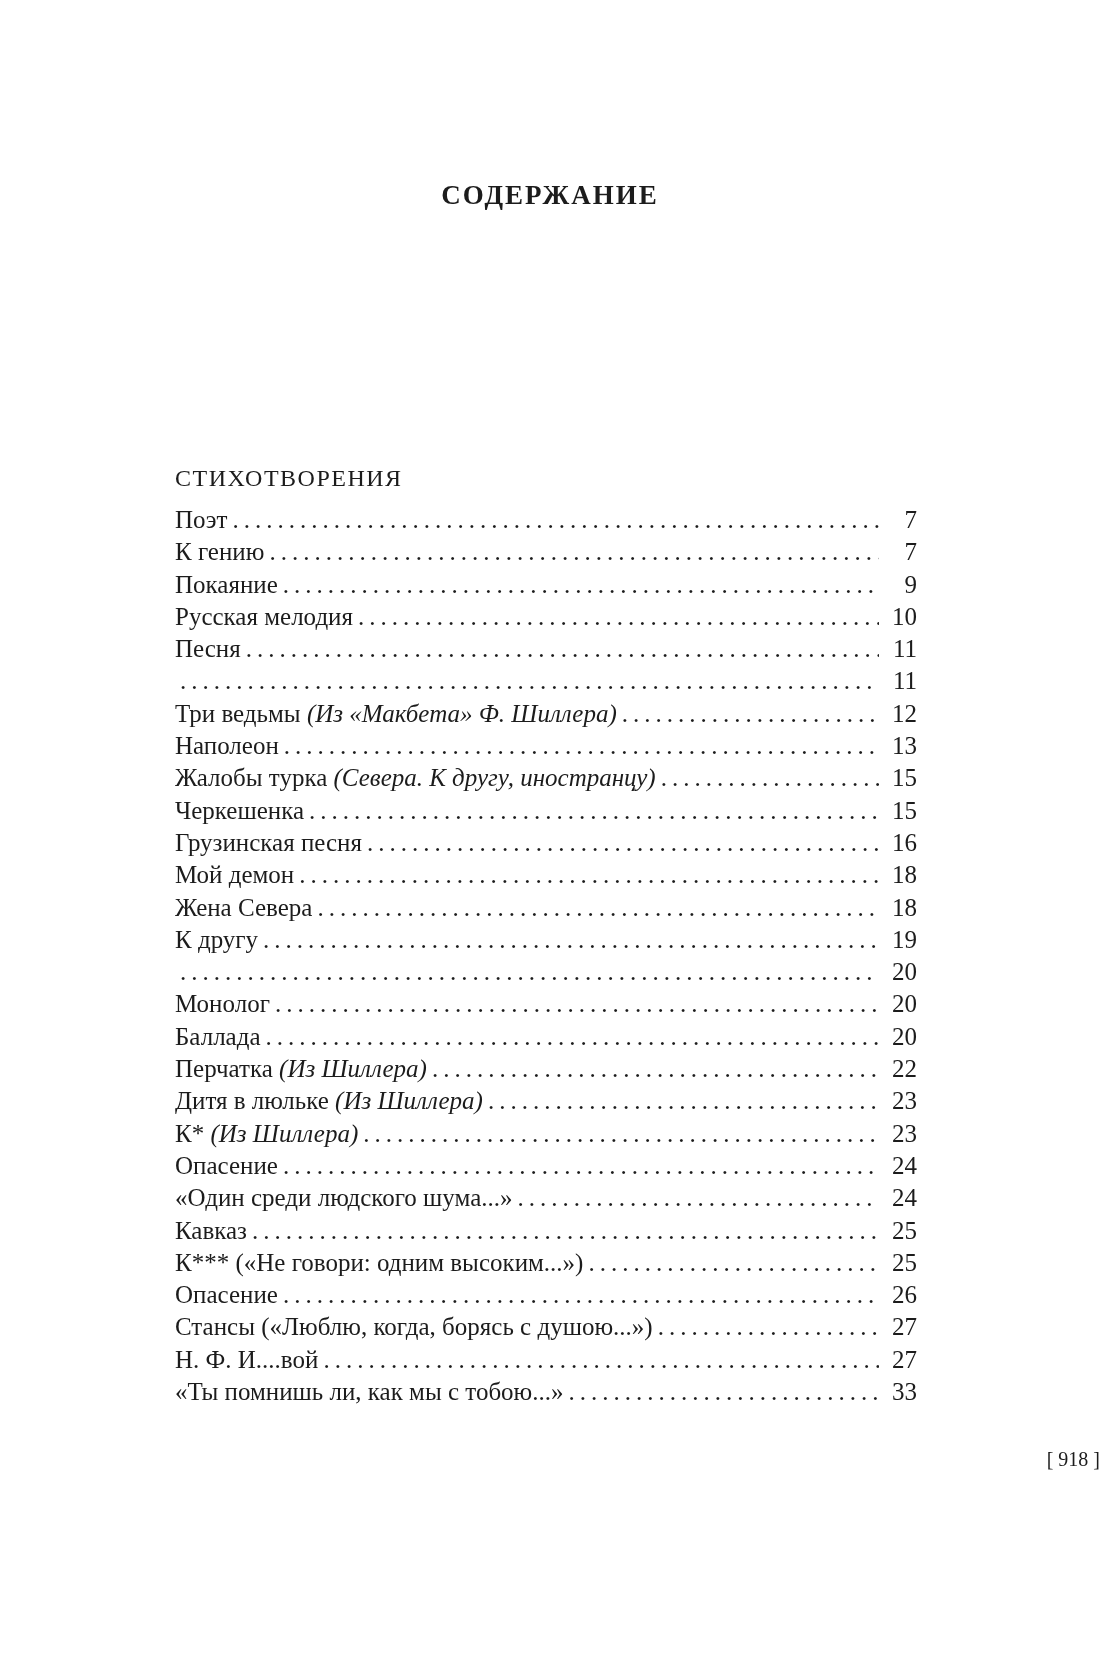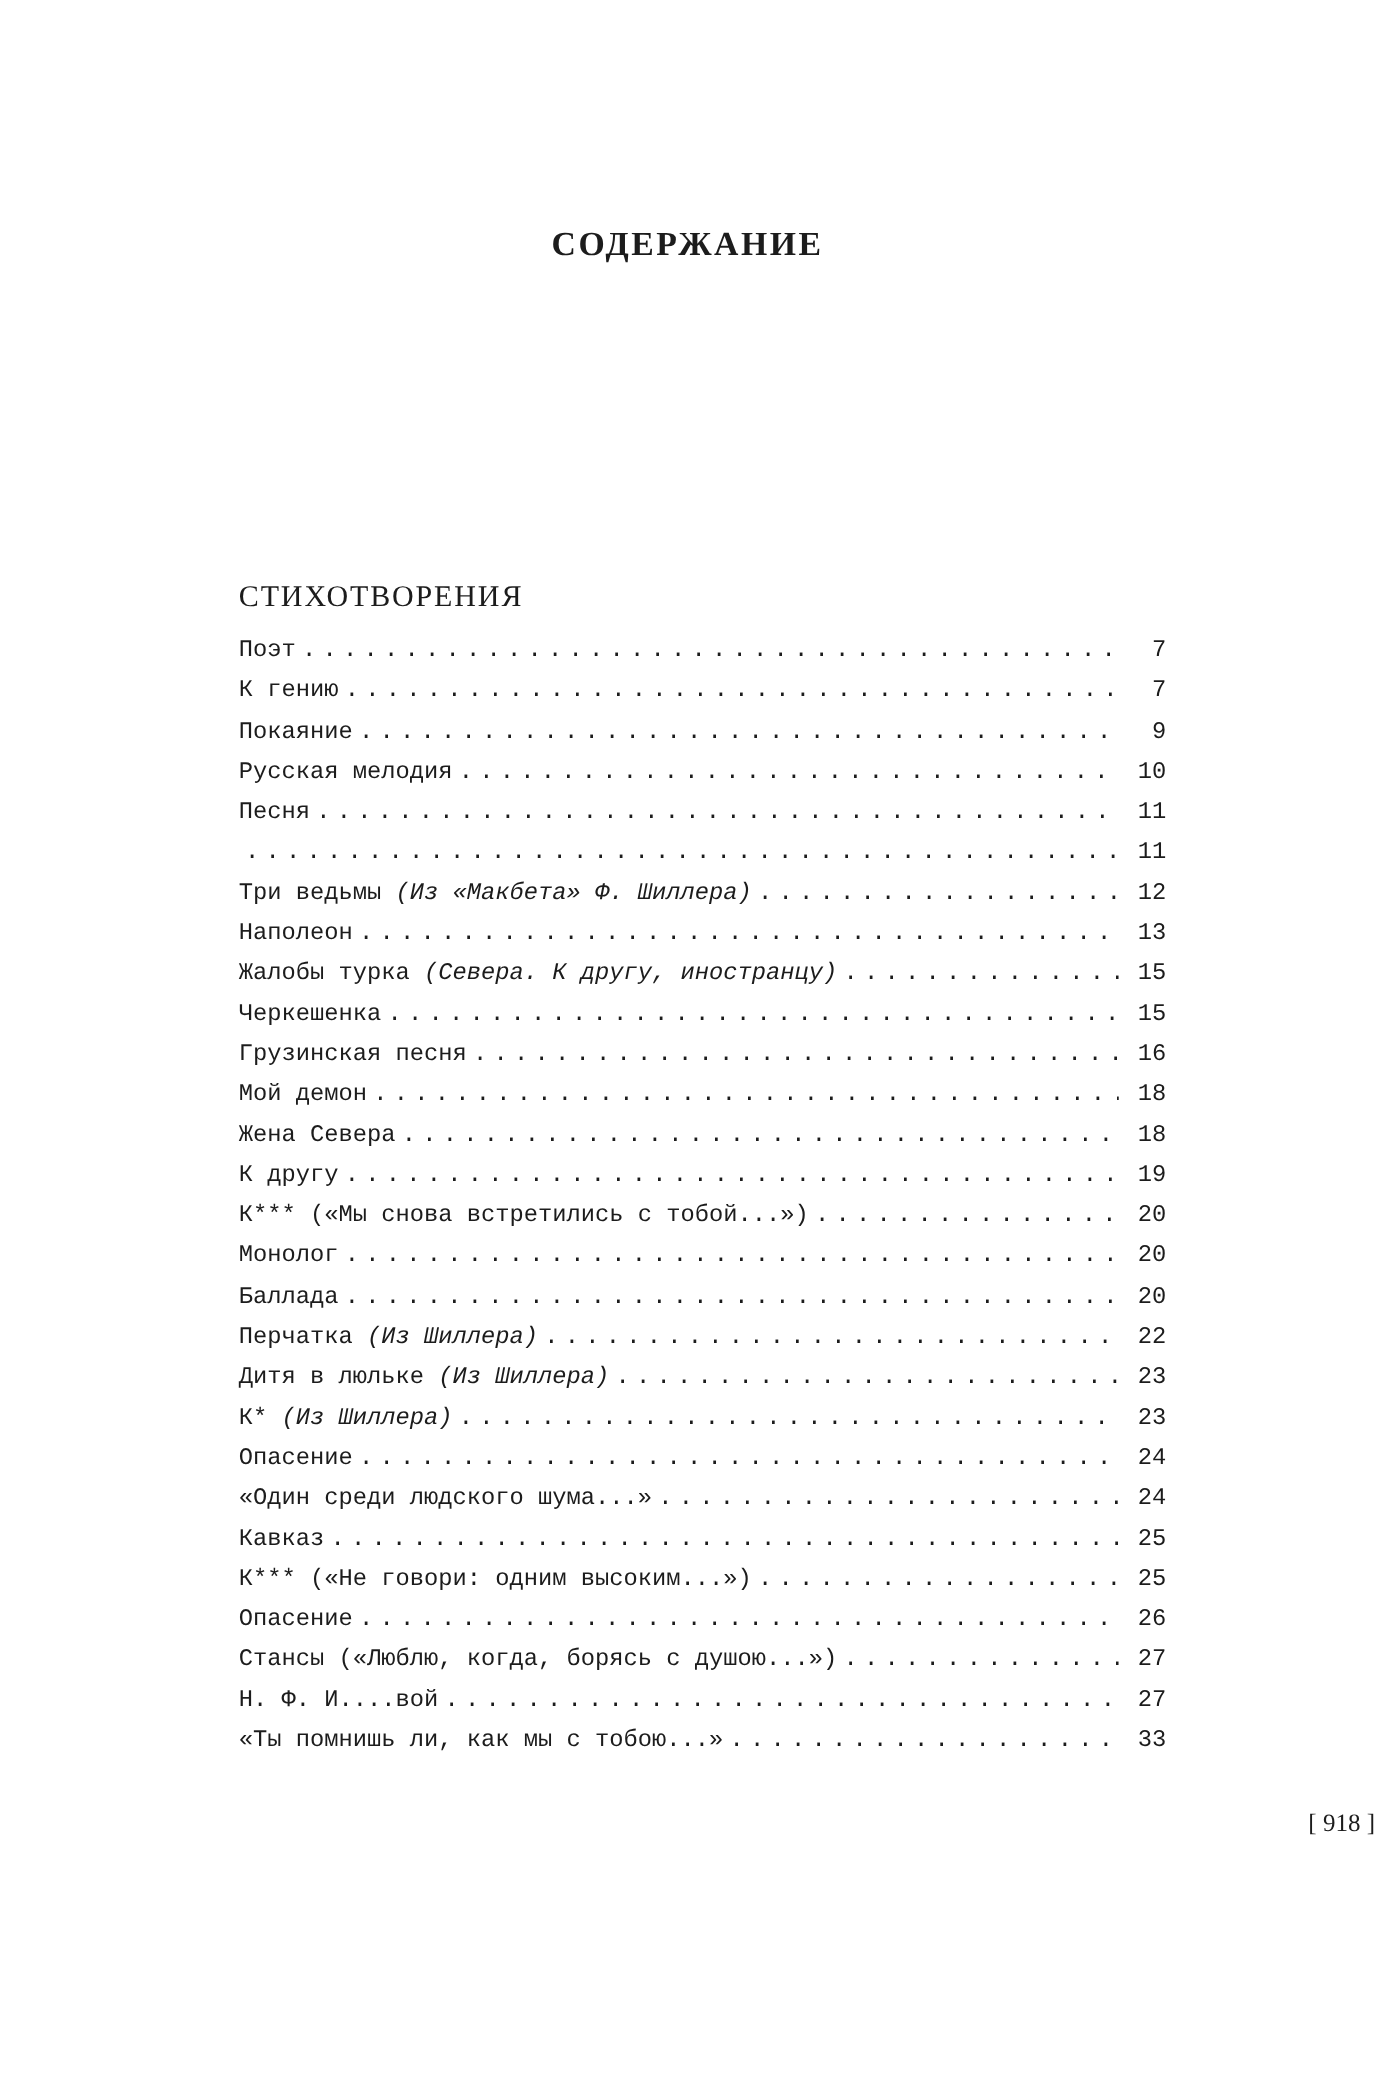--- a/index.html
+++ b/index.html
@@ -24,35 +24,33 @@
     text-align: center;
     font-size: 27px;
     font-weight: bold;
     letter-spacing: 2px;
   }
   .toc {
     position: absolute;
     top: 462px;
     left: 175px;
     width: 742px;
-    margin-left: 16px;
   }
   .section-header {
     font-size: 24px;
     letter-spacing: 1.5px;
     margin-bottom: 10px;
     line-height: 32px;
   }
   .toc-row {
     display: flex;
     align-items: center;
-    font-size: 19px;
+    font-size: 25px;
     line-height: 32.3px;
     white-space: nowrap;
-    font-family: Liberation Mono, monospace;
   }
   .t-plain { white-space: pre; }
   .t-italic { white-space: pre; font-style: italic; }
   .dots {
     flex: 1;
     overflow: hidden;
     white-space: nowrap;
     margin: 0 6px 0 5px;
     min-width: 10px;
   }
@@ -174,21 +172,20 @@
         </div>
 
   <div class="toc-row">
           <span class="t-plain">К другу</span>
           <span class="t-italic"></span>
           <span class="dots"></span>
           <span class="pnum">19</span>
         </div>
 
   <div class="toc-row">
-          <span class="t-plain">К*** («Мы снова встретились с тобой...»)</span>
           <span class="t-italic"></span>
           <span class="dots"></span>
           <span class="pnum">20</span>
         </div>
 
   <div class="toc-row">
           <span class="t-plain">Монолог</span>
           <span class="t-italic"></span>
           <span class="dots"></span>
           <span class="pnum">20</span>

